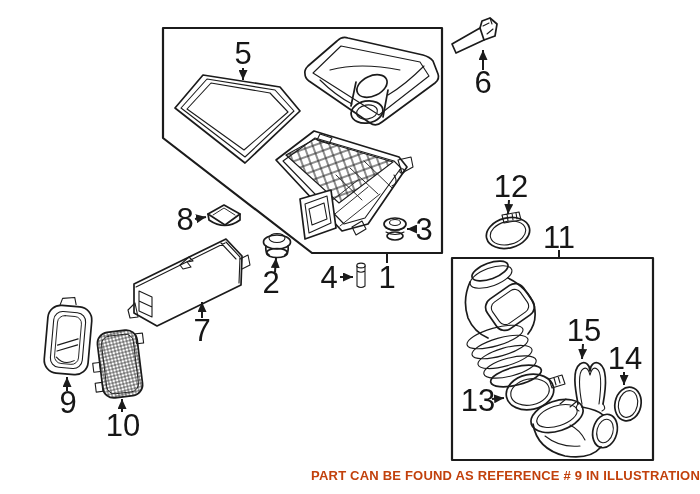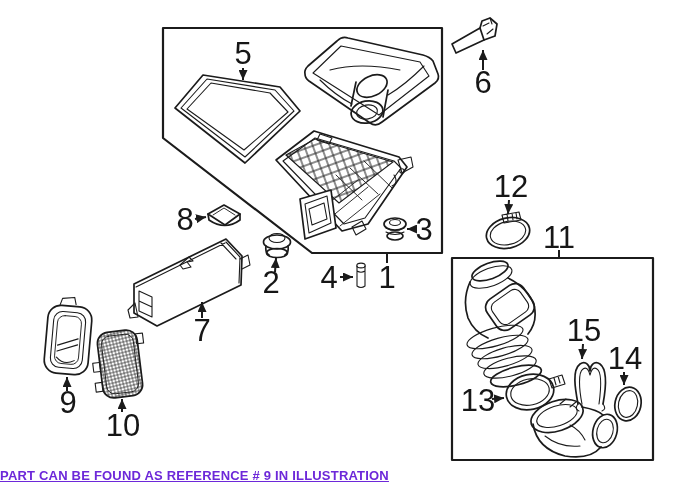--- a/index.html
+++ b/index.html
@@ -6,24 +6,23 @@
   .stage{
     position:relative;width:700px;height:494px;background:#ffffff;
     font-family:"Liberation Sans", sans-serif;overflow:hidden;
   }
   .stage svg{position:absolute;left:0;top:0;}
   .callout-num{
     font-family:"Liberation Sans", sans-serif;
     font-size:31px;fill:#161616;text-anchor:middle;
   }
   .ref-note{
-    position:absolute;left:0;top:468px;width:700px;text-align:left;
-    color:#6d28d9;font-weight:bold;font-size:13px;letter-spacing:.2px;
+    position:absolute;left:0;top:468px;width:700px;text-align:right;
+    color:#c2410c;font-weight:bold;font-size:13px;letter-spacing:.2px;
     font-family:"Liberation Sans", sans-serif;
-    text-decoration:underline;
   }
   .ln{stroke:#1b1b1b;fill:none;stroke-linejoin:round;stroke-linecap:round;}
   .w2{stroke-width:2.2;} .w17{stroke-width:1.7;} .w11{stroke-width:1.1;} .w09{stroke-width:0.9;}
   .wh{fill:#ffffff;stroke:#1b1b1b;stroke-linejoin:round;}
   .lead{stroke:#1b1b1b;stroke-width:2;fill:none;}
 </style>
 </head>
 <body>
 
 <div class="stage">

